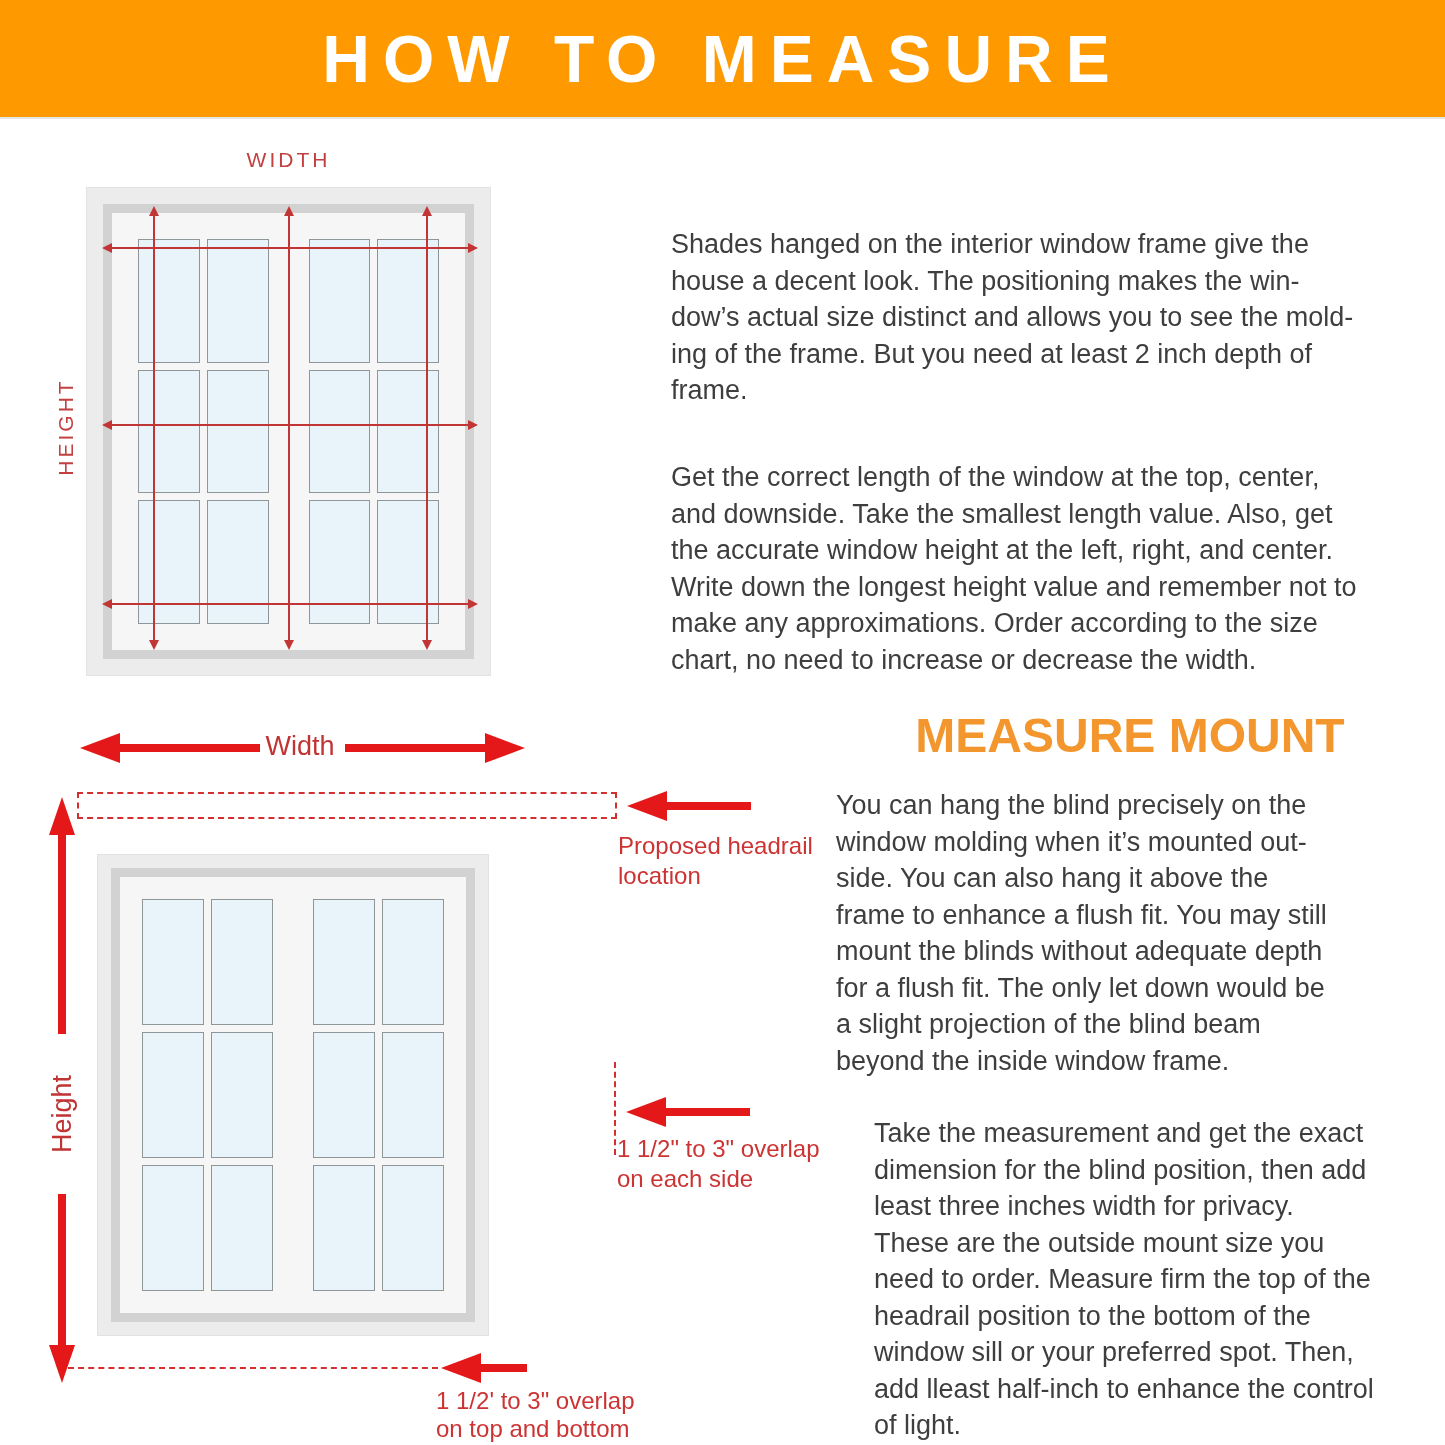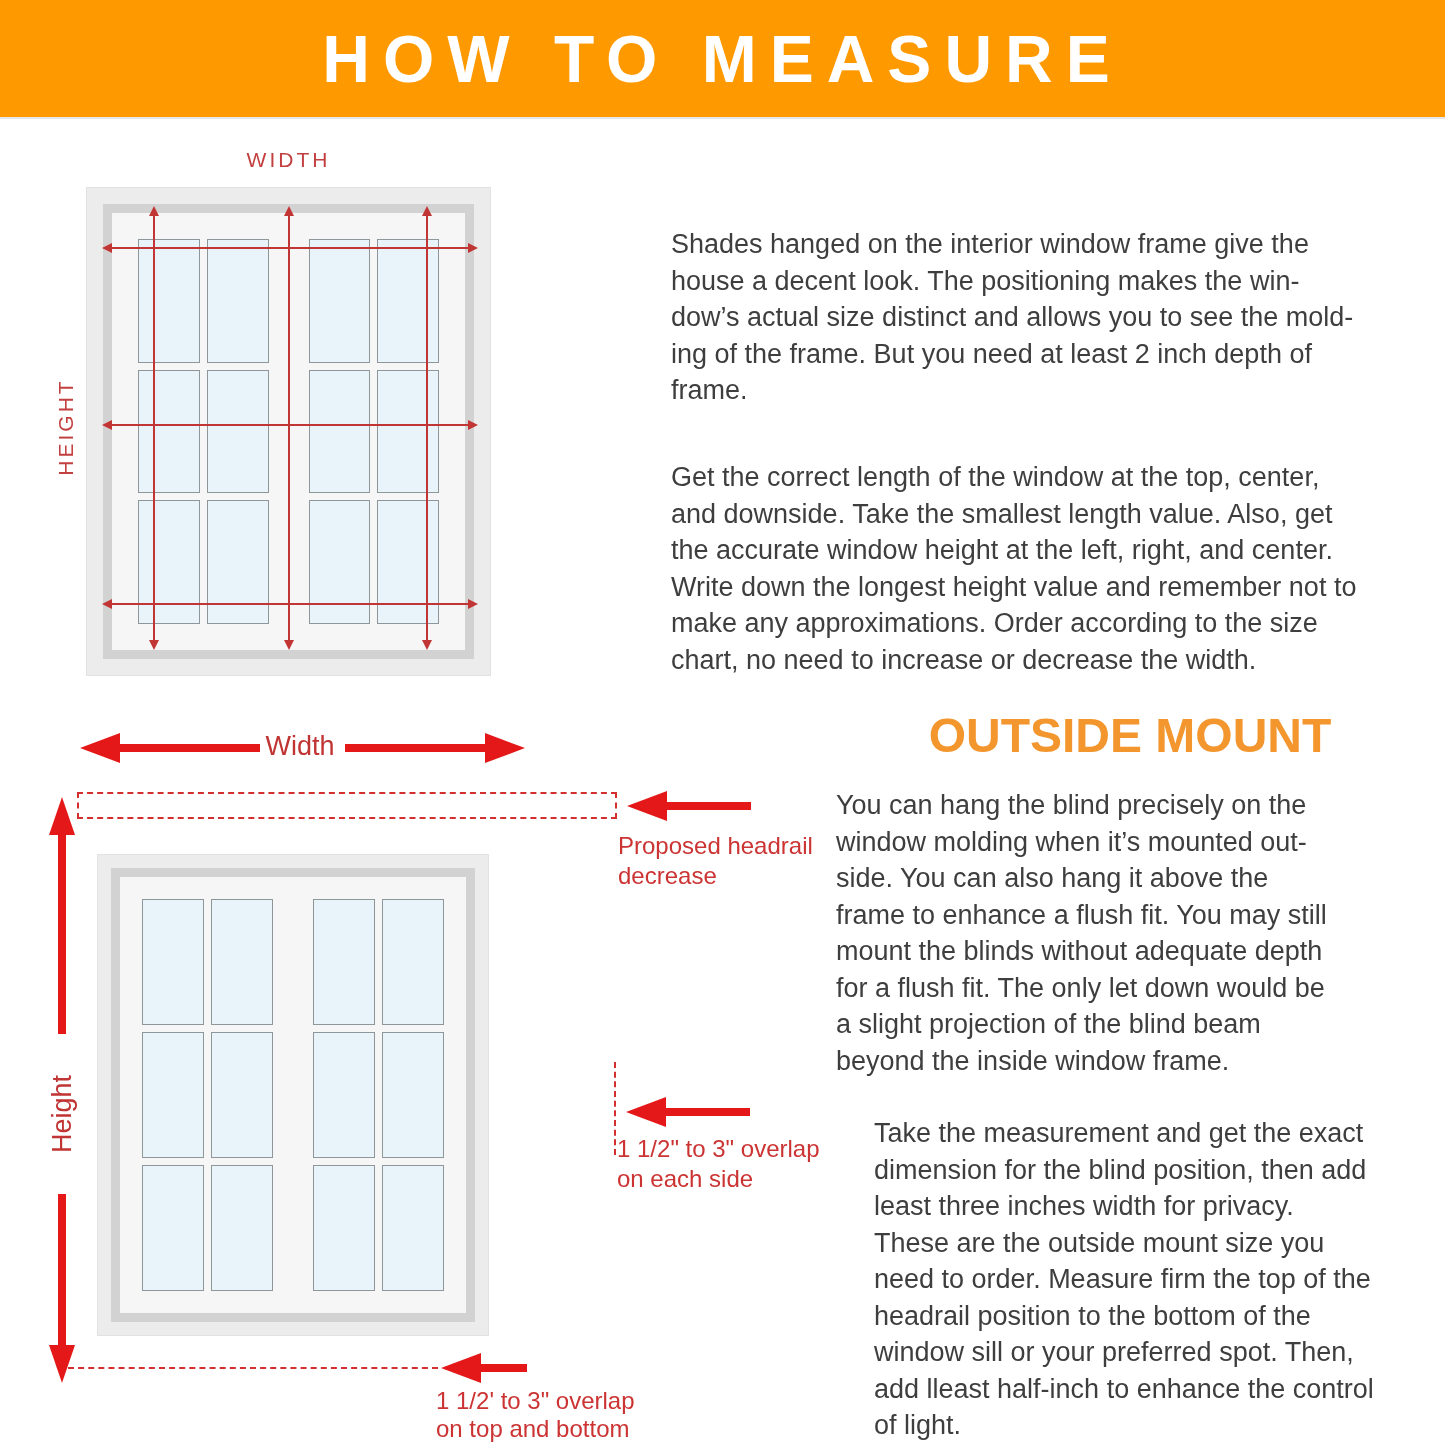--- a/index.html
+++ b/index.html
@@ -144,21 +144,21 @@
   <div class="mline h" style="left:112px;top:424px;width:356px;"></div>
   <div class="mline h" style="left:112px;top:603px;width:356px;"></div>
 
   <div class="tarrow head-left" style="left:120px;top:744px;width:140px;"></div>
   <div class="width2-label">Width</div>
   <div class="tarrow head-right" style="left:345px;top:744px;width:140px;"></div>
 
   <div class="dash-rect"></div>
   <div class="tarrow head-left" style="left:667px;top:802px;width:84px;"></div>
   <div class="red-label" style="left:618px;top:831px;">Proposed headrail
-decrease</div>
+location</div>
 
   <div class="varrow"></div>
   <div class="height2-label rot">Height</div>
 
   <div class="win win2">
     <div class="bevel">
       <div class="sash">
         <div class="pane-grid">
           <div class="pane"></div>
             <div class="pane"></div>
@@ -195,21 +195,21 @@
 dow’s actual size distinct and allows you to see the mold-
 ing of the frame. But you need at least 2 inch depth of
 frame.</div>
   <div class="para p-in2">Get the correct length of the window at the top, center,
 and downside. Take the smallest length value. Also, get
 the accurate window height at the left, right, and center.
 Write down the longest height value and remember not to
 make any approximations. Order according to the size
 chart, no need to increase or decrease the width.</div>
 
-  <h2 class="mount-heading heading-outside">OUTSIDE MOUNT</h2>
+  <h2 class="mount-heading heading-outside">MEASURE MOUNT</h2>
   <div class="para p-out1">You can hang the blind precisely on the
 window molding when it’s mounted out-
 side. You can also hang it above the
 frame to enhance a flush fit. You may still
 mount the blinds without adequate depth
 for a flush fit. The only let down would be
 a slight projection of the blind beam
 beyond the inside window frame.</div>
   <div class="para p-out2">Take the measurement and get the exact
 dimension for the blind position, then add

